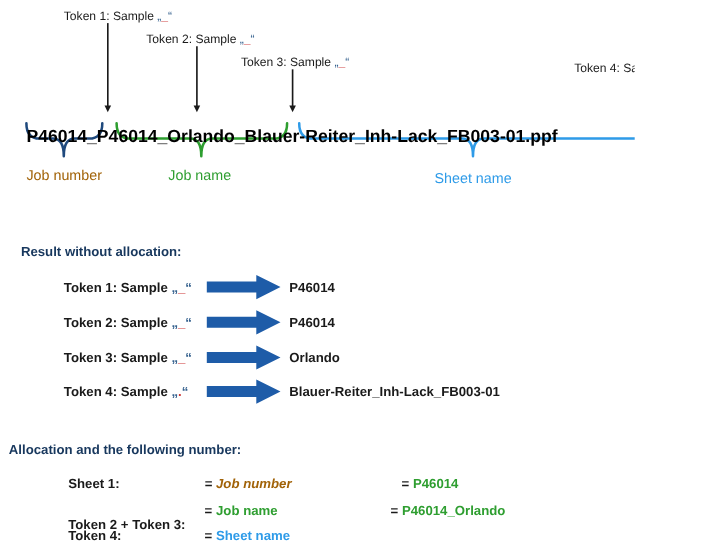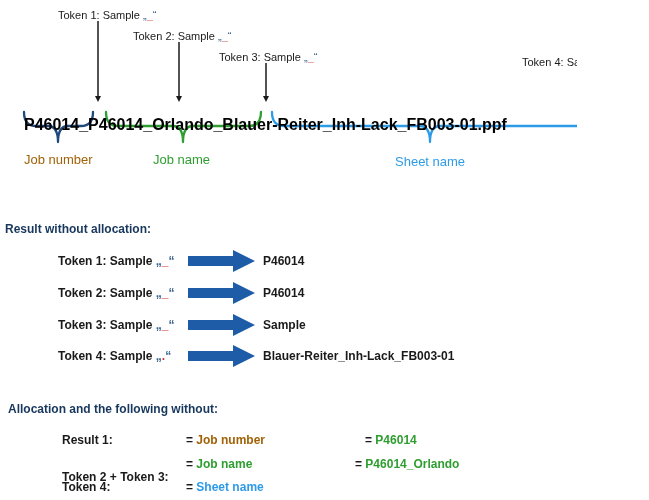--- a/index.html
+++ b/index.html
@@ -73,50 +73,50 @@
     <span>Token 4: Sample</span>
     <span class="quo">„</span><span class="sep">.</span><span class="quo">“</span>
   </div>
 
   <div class="abs filename" style="left:24px;top:88px;">P46014_P46014_Orlando_Blauer-Reiter_Inh-Lack_FB003-01.ppf</div>
 
   <div class="abs seg-label navy" style="left:24px;top:152px;">Job number</div>
   <div class="abs seg-label green" style="left:153px;top:152px;">Job name</div>
   <div class="abs seg-label blue" style="left:395px;top:154px;">Sheet name</div>
 
-  <div class="abs heading" style="left:5px;top:222px;">Result without allocation:</div>
+  <div class="abs heading" style="left:19px;top:222px;">Result without allocation:</div>
 
   <div class="abs row-text" style="left:58px;top:254px;">
     <span>Token 1: Sample</span>
     <span class="quo">„</span><span class="sep">_</span><span class="quo">“</span>
   </div>
   <div class="abs row-text" style="left:263px;top:254px;">P46014</div>
 
   <div class="abs row-text" style="left:58px;top:286px;">
     <span>Token 2: Sample</span>
     <span class="quo">„</span><span class="sep">_</span><span class="quo">“</span>
   </div>
   <div class="abs row-text" style="left:263px;top:286px;">P46014</div>
 
   <div class="abs row-text" style="left:58px;top:318px;">
     <span>Token 3: Sample</span>
     <span class="quo">„</span><span class="sep">_</span><span class="quo">“</span>
   </div>
-  <div class="abs row-text" style="left:263px;top:318px;">Sample</div>
+  <div class="abs row-text" style="left:263px;top:318px;">Orlando</div>
 
   <div class="abs row-text" style="left:58px;top:349px;">
     <span>Token 4: Sample</span>
     <span class="quo">„</span><span class="sep">.</span><span class="quo">“</span>
   </div>
   <div class="abs row-text" style="left:263px;top:349px;">Blauer-Reiter_Inh-Lack_FB003-01</div>
 
-  <div class="abs heading" style="left:8px;top:402px;">Allocation and the following without:</div>
+  <div class="abs heading" style="left:8px;top:402px;">Allocation and the following number:</div>
 
-  <div class="abs row-text" style="left:62px;top:433px;">Result 1:</div>
-  <div class="abs row-text" style="left:186px;top:433px;">
+  <div class="abs row-text" style="left:62px;top:433px;">Sheet 1:</div>
+  <div class="abs row-text" style="left:186px;top:433px;font-style:italic;">
     <span class="eq">=</span>
     <span class="navy">Job number</span>
   </div>
   <div class="abs row-text" style="left:365px;top:433px;">
     <span class="eq">=</span>
     <span class="green">P46014</span>
   </div>
 
   <div class="abs row-text" style="left:62px;top:470px;">Token 2 + Token 3:</div>
   <div class="abs row-text" style="left:186px;top:457px;">

